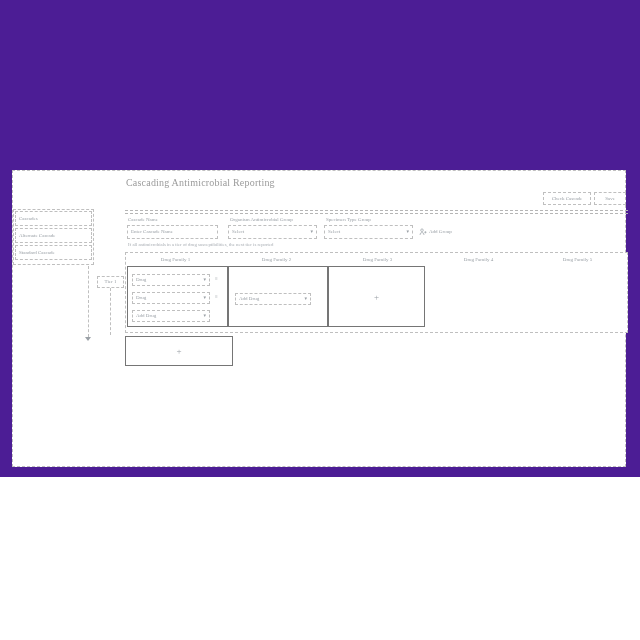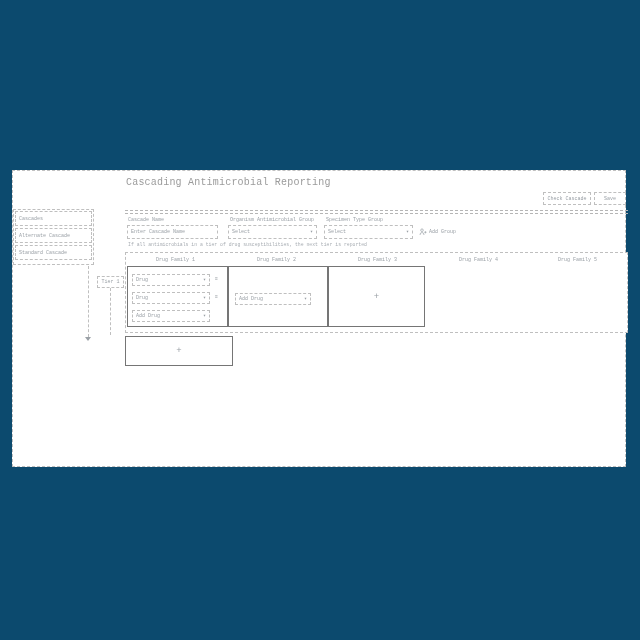--- a/index.html
+++ b/index.html
@@ -1,18 +1,18 @@
 <!DOCTYPE html>
 <html><head>
 <meta charset="utf-8">
 <style>
   html,body{margin:0;padding:0;background:#fff;}
   #canvas{
-    position:relative;width:640px;height:640px;background:#0c4a6e;
-    font-family:Liberation Mono, monospace;color:#9aa0a6;overflow:hidden;
+    position:relative;width:640px;height:477px;background:#4c1d95;
+    font-family:Liberation Serif, serif;color:#9aa0a6;overflow:hidden;
   }
   .abs{position:absolute;box-sizing:border-box;}
   .dashed{border:1px dashed #bfbfbf;background:#fff;}
   .solid{border:1px solid #757575;background:#fff;}
   .tiny{font-size:5px;line-height:1.2;color:#9aa0a6;white-space:nowrap;}
   .center{display:flex;align-items:center;justify-content:center;}
   .vcenter{display:flex;align-items:center;}
   .field{padding:0 3px;display:flex;align-items:center;justify-content:space-between;}
   .chev{font-size:5px;color:#9aa0a6;margin-left:2px;}
   .vline{border-left:1px dashed #bfbfbf;width:0;}

